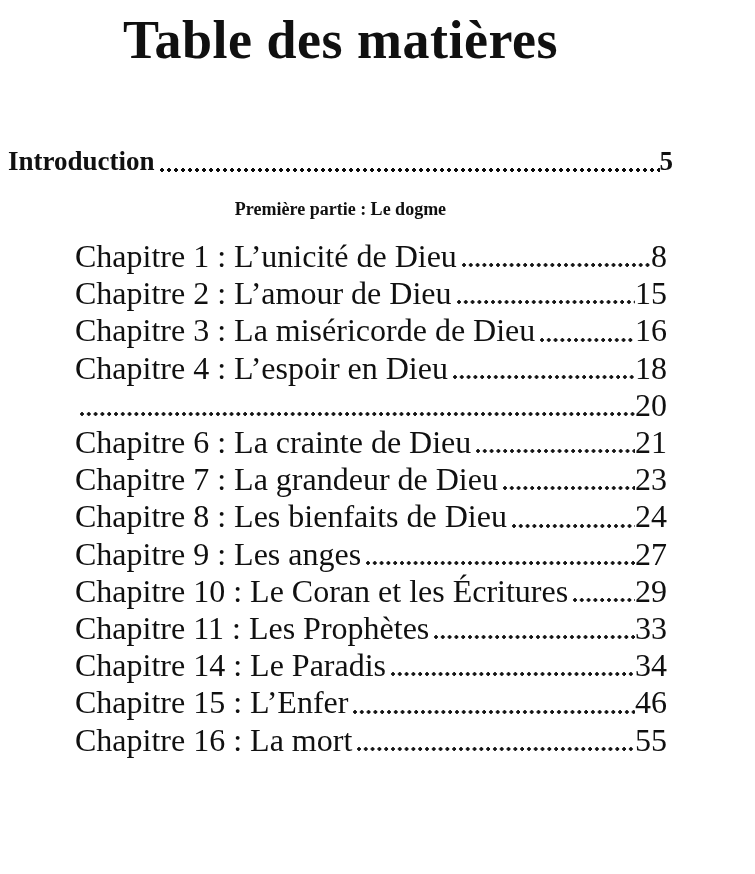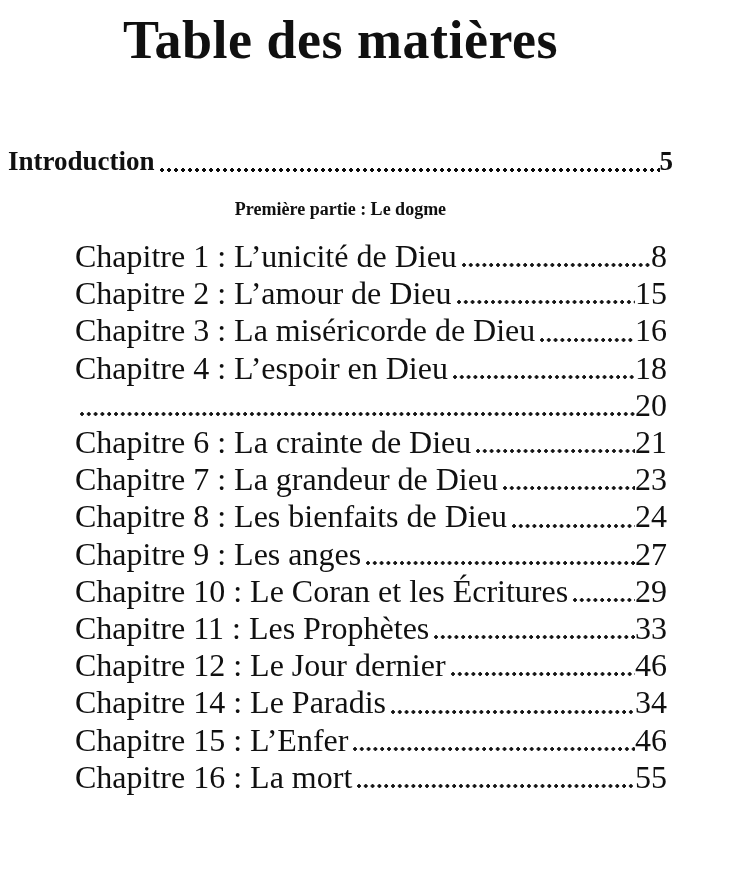--- a/index.html
+++ b/index.html
@@ -154,25 +154,20 @@
       <span class="dots"></span>
       <span class="pg">29</span>
     </div>
 
     <div class="row">
       <span class="lbl">Chapitre 11 : Les Prophètes</span>
       <span class="dots"></span>
       <span class="pg">33</span>
     </div>
 
-    <div class="row">
-      <span class="lbl">Chapitre 12 : Le Jour dernier</span>
-      <span class="dots"></span>
-      <span class="pg">46</span>
-    </div>
 
 
     <div class="row">
       <span class="lbl">Chapitre 14 : Le Paradis</span>
       <span class="dots"></span>
       <span class="pg">34</span>
     </div>
 
     <div class="row">
       <span class="lbl">Chapitre 15 : L’Enfer</span>

